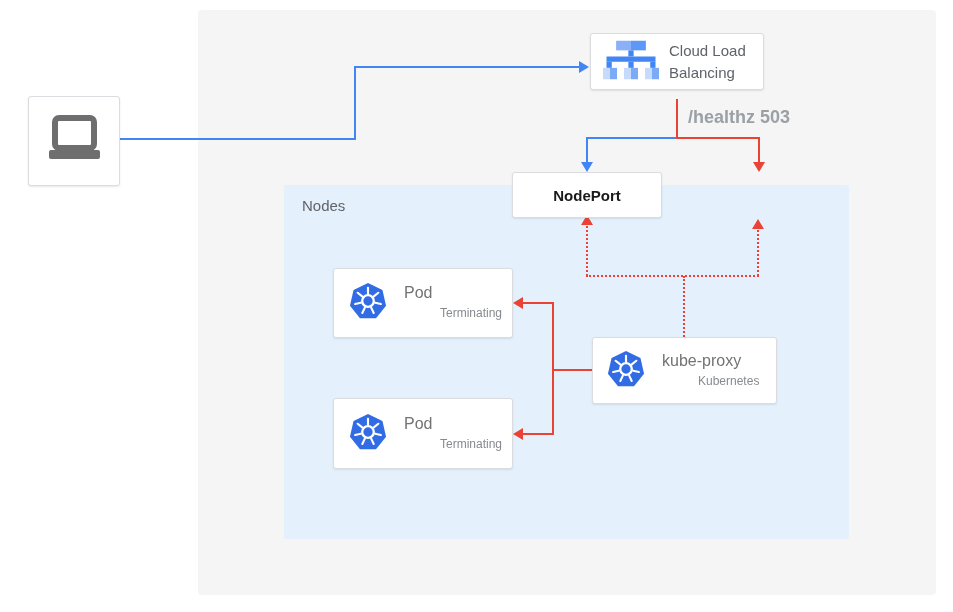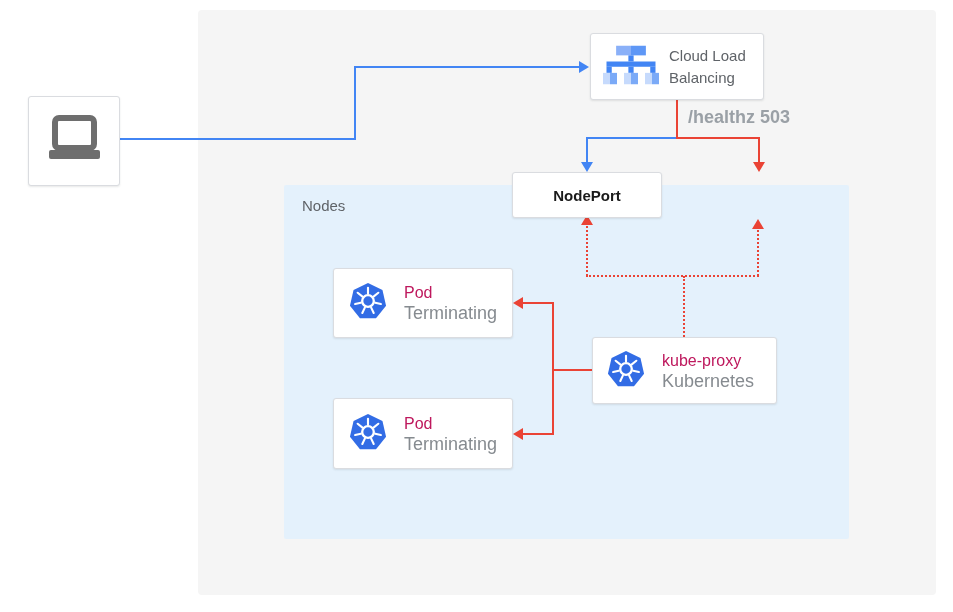--- a/index.html
+++ b/index.html
@@ -22,35 +22,35 @@
   }
   .card {
     position:absolute; background:#ffffff; border:1px solid #dadce0;
     border-radius:3px; box-shadow:0 1px 2px rgba(60,64,67,0.12);
   }
   .card.flexrow { display:flex; align-items:center; }
   .card.center { display:flex; align-items:center; justify-content:center; text-align:center; }
 
   .laptop-card { left:28px; top:96px; width:92px; height:90px; display:flex; align-items:center; justify-content:center; }
 
-  .clb-card { left:590px; top:33px; width:174px; height:67px; padding-left:12px; }
+  .clb-card { left:590px; top:33px; width:174px; height:57px; padding-left:12px; }
   .clb-text { margin-left:10px; width:88px; font-size:15px; line-height:22px; color:#5f6368; }
 
   .nodeport-card { left:512px; top:172px; width:150px; height:46px; }
   .nodeport-text { font-size:15px; font-weight:700; color:#1a1a1a; }
 
   .hc-card { left:684px; top:172px; width:150px; height:46px; }
   .hc-text { font-size:14px; font-weight:700; color:#1a1a1a; line-height:19px; width:104px; }
 
   .pod1-card { left:333px; top:268px; width:180px; height:70px; padding-left:15px; }
   .pod2-card { left:333px; top:398px; width:180px; height:71px; padding-left:15px; }
   .kproxy-card { left:592px; top:337px; width:185px; height:67px; padding-left:14px; }
   .node-text { margin-left:17px; }
-  .node-title { font-size:16px; color:#be185d; line-height:21px; }
-  .node-sub { font-size:18px; color:#868b90; line-height:21px; }
+  .node-title { font-size:16px; color:#737373; line-height:21px; }
+  .node-sub { font-size:12px; color:#868b90; line-height:21px;margin-left:36px; }
 
   .healthz {
     position:absolute; left:688px; top:107px;
     font-size:18px; font-weight:700; color:#9aa0a6;
   }
 
   .hline { position:absolute; height:2px; }
   .vline { position:absolute; width:2px; }
   .blue { background:#4285f4; }
   .red { background:#ea4335; }

